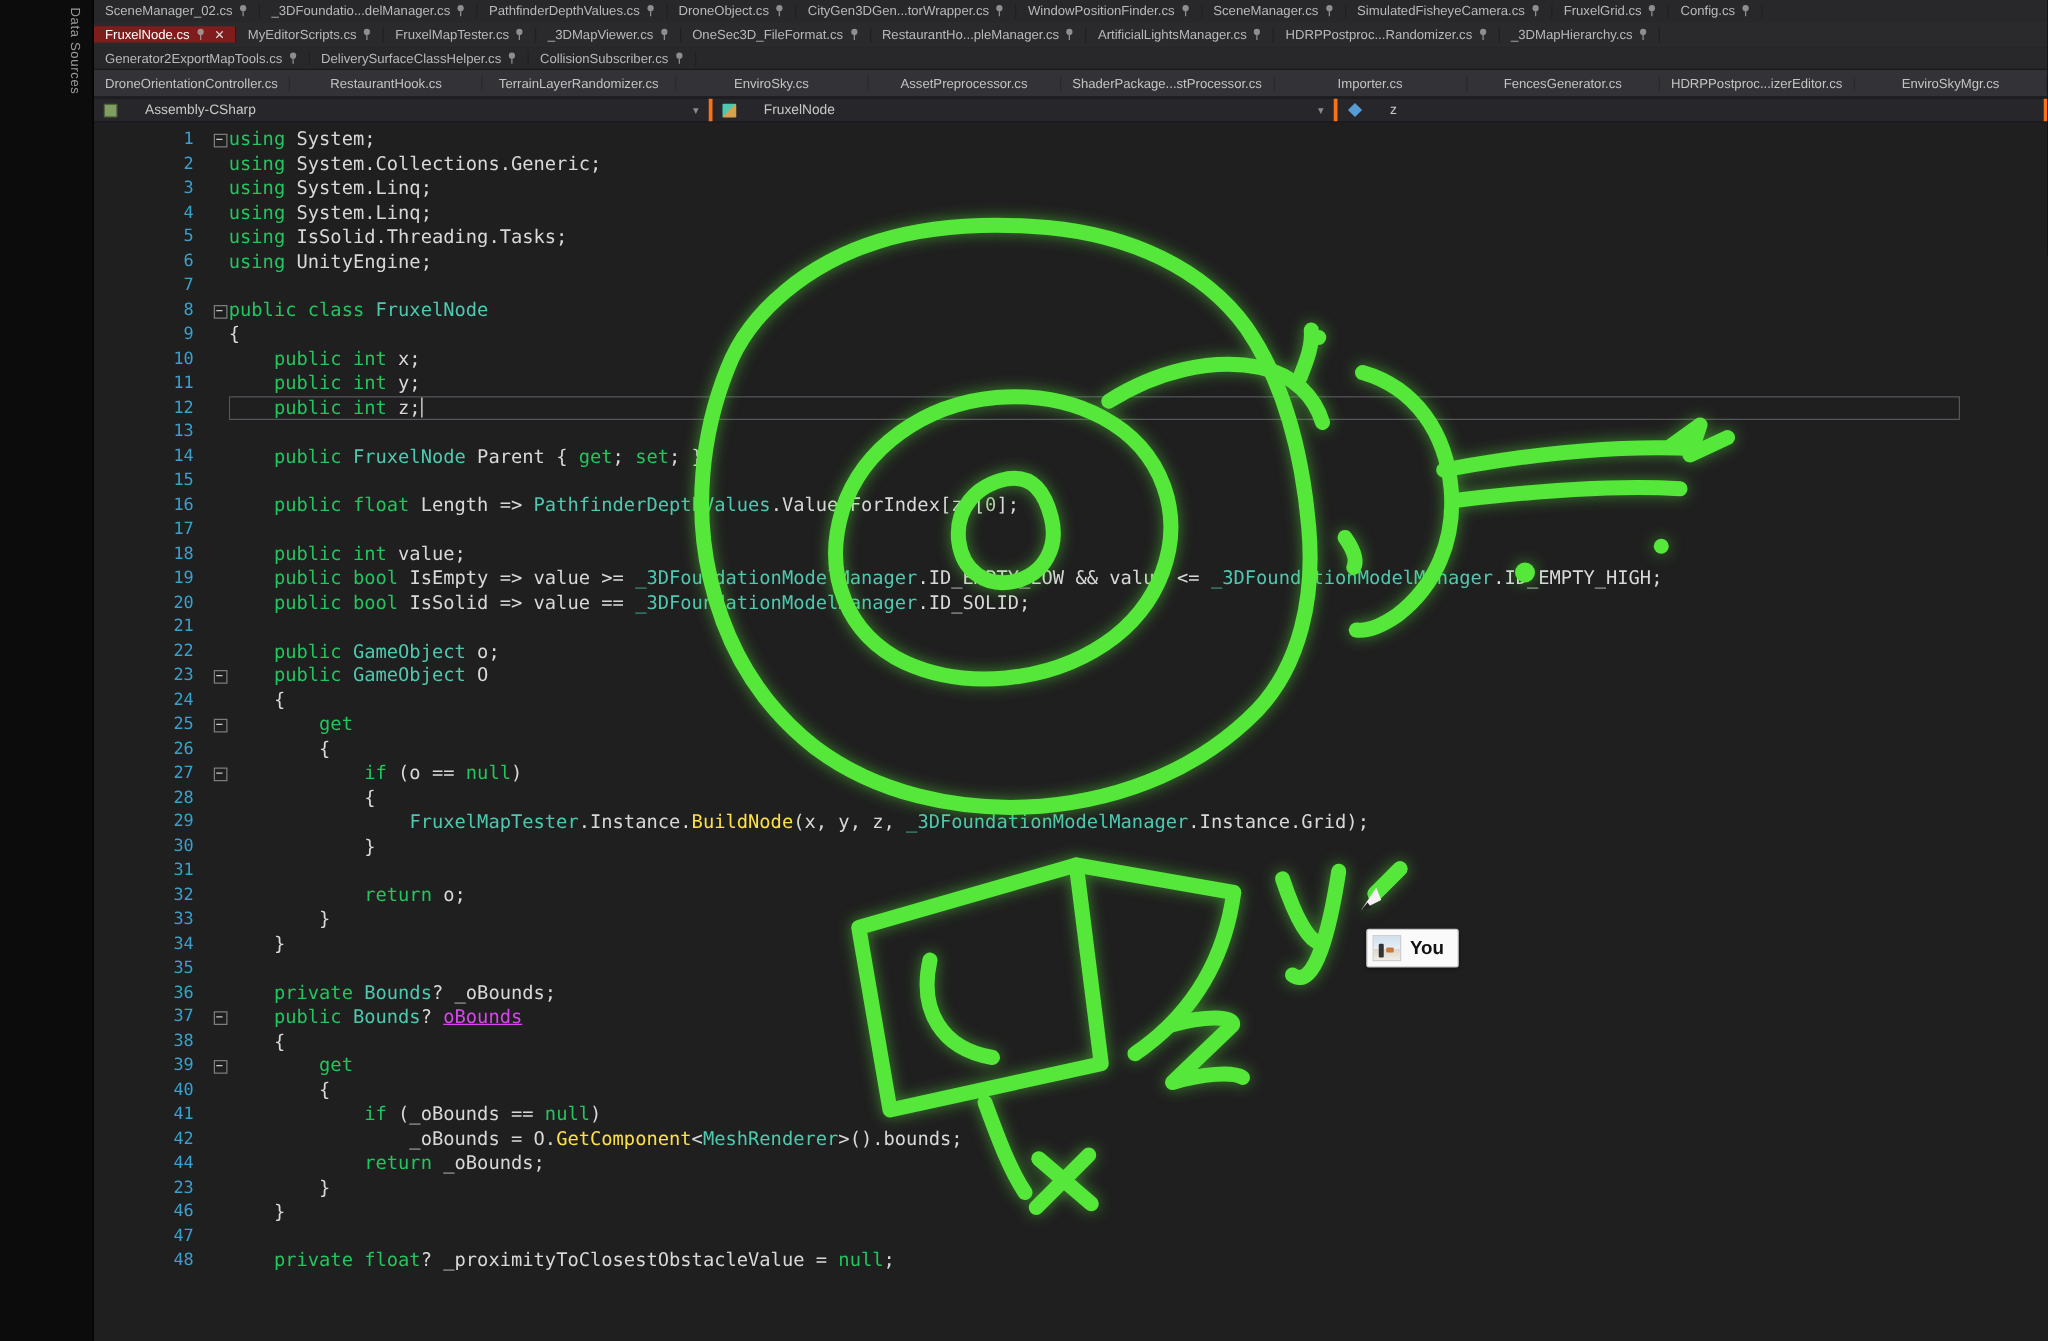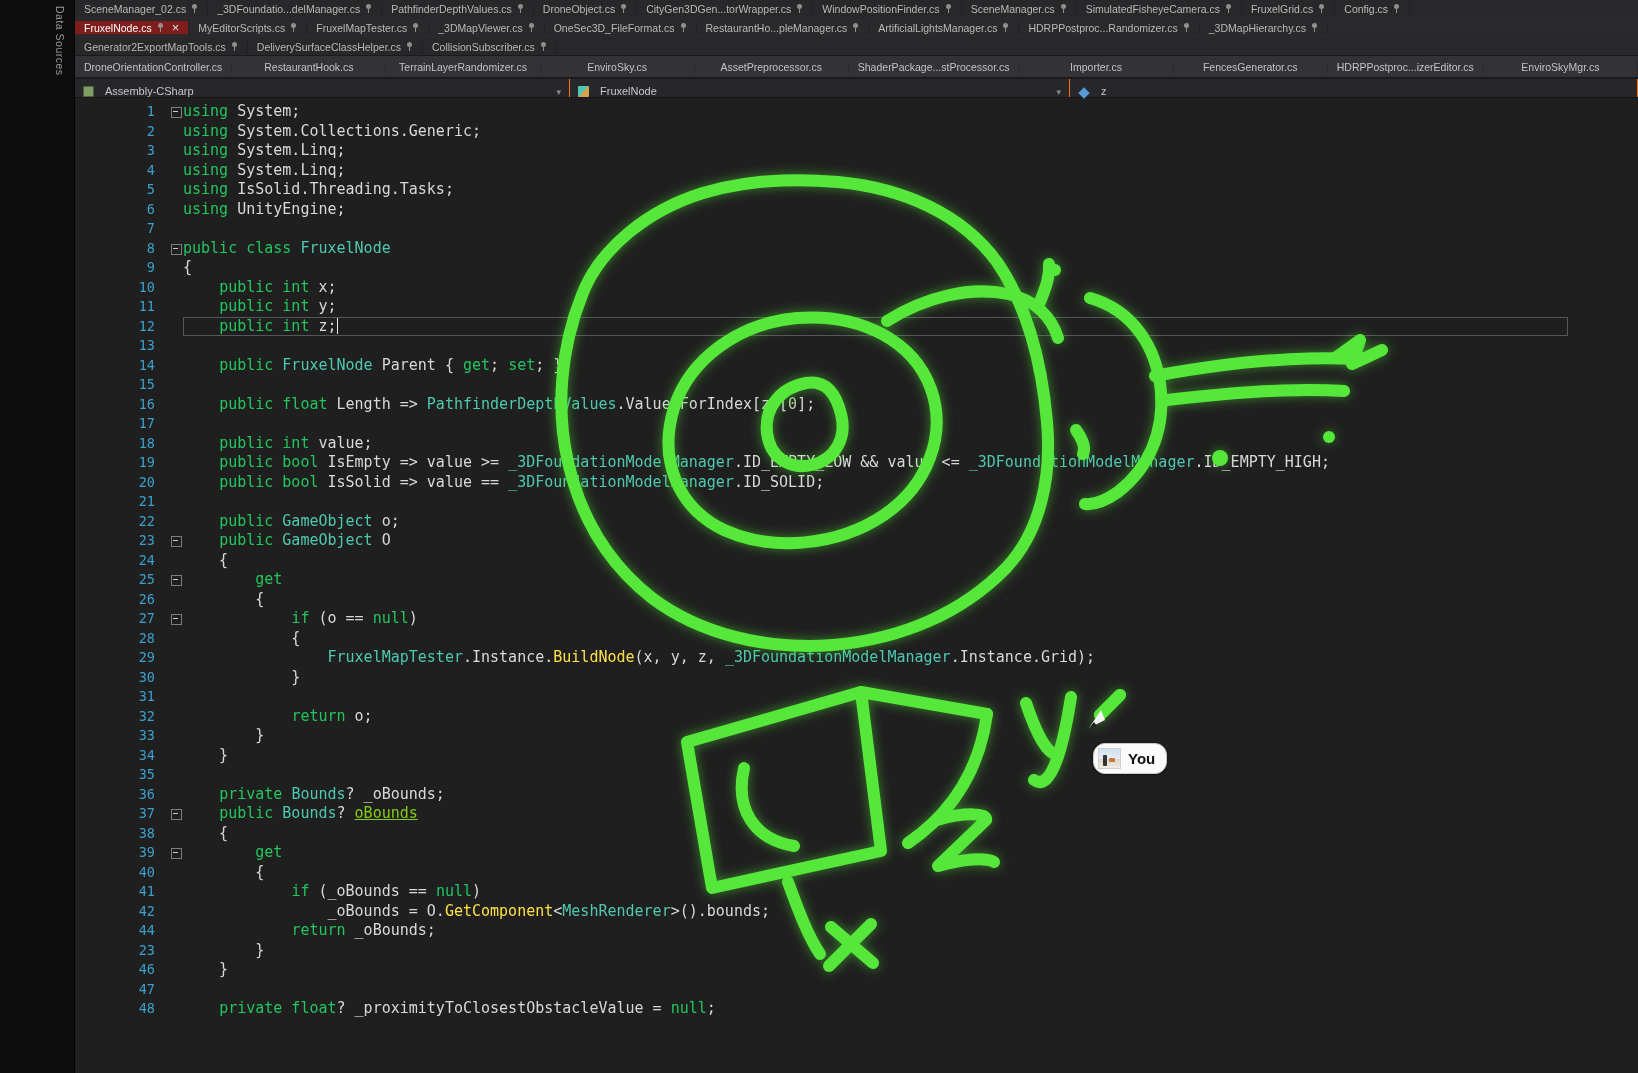--- a/index.html
+++ b/index.html
@@ -22,21 +22,21 @@
   .tab.active{background:#7f1d1d;color:#fff}
   .row4 .tab{flex:1;justify-content:center;border-right:1px solid #2a2a2e;color:#c3c3c3}
   .tlab{pointer-events:none}
   .pin{position:relative;width:7px;height:11px;opacity:.8}
   .pin::before{content:"";position:absolute;left:1px;top:1px;width:5px;height:5px;border-radius:50%;background:#a8a8a8}
   .pin::after{content:"";position:absolute;left:3px;top:6px;width:1px;height:4px;background:#a8a8a8}
   .closex{color:#e0e0e0;font-size:13px;line-height:1;margin-left:3px}
 
   
   .navbar{display:flex;height:20px;background:#27272b;border-top:1px solid #1b1b1e;border-bottom:1px solid #161619}
-  .nav-sec{display:flex;align-items:flex-end;gap:11px;padding:0 8px;color:#c8c8c8;font-size:11px;border-right:1px solid #f97316;cursor:pointer}
+  .nav-sec{display:flex;align-items:center;gap:22px;padding:0 8px;color:#c8c8c8;font-size:11px;border-right:3px solid #f97316;cursor:pointer}
   .nav-sec.s1{width:495px}
   .nav-sec.s2{width:500px}
   .nav-sec.s3{flex:1}
   .nav-caret{margin-left:auto;color:#8a8a8a;font-size:9px}
   .ic-proj{width:11px;height:11px;background:#7e9e62;border:1px solid #55603f;border-radius:1px;flex:none}
   .ic-class{width:11px;height:11px;background:linear-gradient(135deg,#4ec9b0 50%,#d8a14e 50%);border-radius:1px;flex:none}
   .ic-field{width:8px;height:8px;background:#569cd6;transform:rotate(45deg);flex:none;margin:0 2px}
 
   
   .editor{position:absolute;top:99px;left:0;right:0;bottom:0;background:#1f1f1f;font-family:"DejaVu Sans Mono",monospace;font-size:15px;line-height:19.5px;padding:3px 70px 0 0;overflow:hidden}
@@ -45,30 +45,30 @@
   .fold{width:24px;flex:none;position:relative}
   .fold.has::before{content:"";position:absolute;left:12px;top:5px;width:9px;height:9px;border:1px solid #7d7d7d;background:#1f1f1f}
   .fold.has::after{content:"";position:absolute;left:14px;top:9px;width:5px;height:1px;background:#c8c8c8}
   .codeln{white-space:pre;flex:1;color:#d8d8d8}
   .cl.cur .codeln{box-shadow:inset 0 0 0 1px #55555c}
   .tk-k{color:#22c55e}
   .tk-t{color:#4ec9b0}
   .tk-m{color:#fde047}
   .tk-p{color:#d8d8d8}
   .tk-n{color:#b5cea8}
-  .tk-u{color:#84cc16;text-decoration:underline}
+  .tk-u{color:#d946ef;text-decoration:underline}
   .caret{display:inline-block;width:1px;height:16px;background:#ececec;vertical-align:-3px}
 
   
   .annot{position:absolute;inset:0;z-index:5;pointer-events:none;filter:drop-shadow(0 0 6px rgba(85,232,58,.5))}
   .annot path,.annot line{fill:none;stroke:#55e83a;stroke-width:12;stroke-linecap:round;stroke-linejoin:round}
   .annot circle{fill:#55e83a;stroke:none}
 
   
-  .you-badge{position:absolute;left:1093px;top:743px;z-index:6;display:flex;align-items:center;gap:7px;background:#fafafa;border:1px solid #c9c9c9;border-radius:12px;padding:4px 11px 4px 4px;box-shadow:0 1px 3px rgba(0,0,0,.45)}
+  .you-badge{position:absolute;left:1093px;top:743px;z-index:6;display:flex;align-items:center;gap:7px;background:#fafafa;border:1px solid #c9c9c9;border-radius:2px;padding:4px 11px 4px 4px;box-shadow:0 1px 3px rgba(0,0,0,.45)}
   .you-mini{width:23px;height:21px;position:relative;background:linear-gradient(180deg,#cfe0ef 0%,#e9eff6 55%,#ddd7ca 55%,#f0ede5 100%);border:1px solid #cfcfcf;flex:none}
   .you-mini::before{content:"";position:absolute;left:4px;top:6px;width:4px;height:11px;background:#333;border-radius:1px}
   .you-mini::after{content:"";position:absolute;left:10px;top:9px;width:6px;height:4px;background:#c77a3a;border-radius:1px}
   .you-text{font-weight:bold;font-size:15px;color:#111;font-family:"Liberation Sans",sans-serif}
 </style>
 </head>
 <body>
 
 <div class="screen">
 

